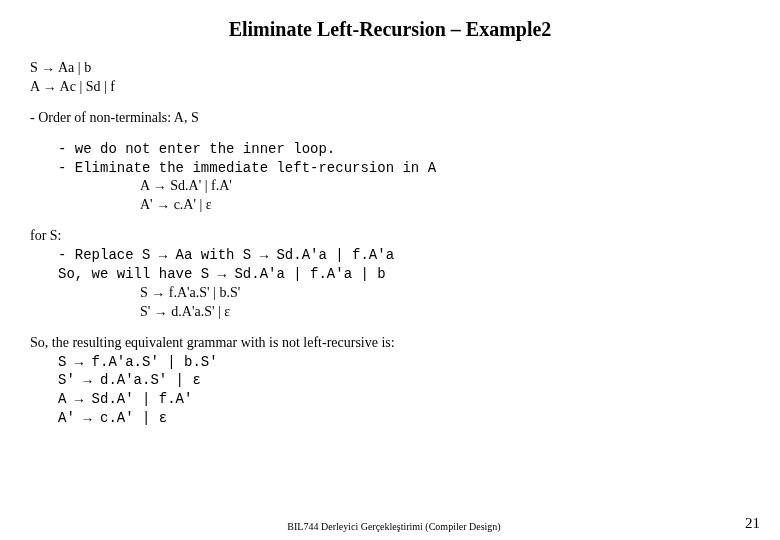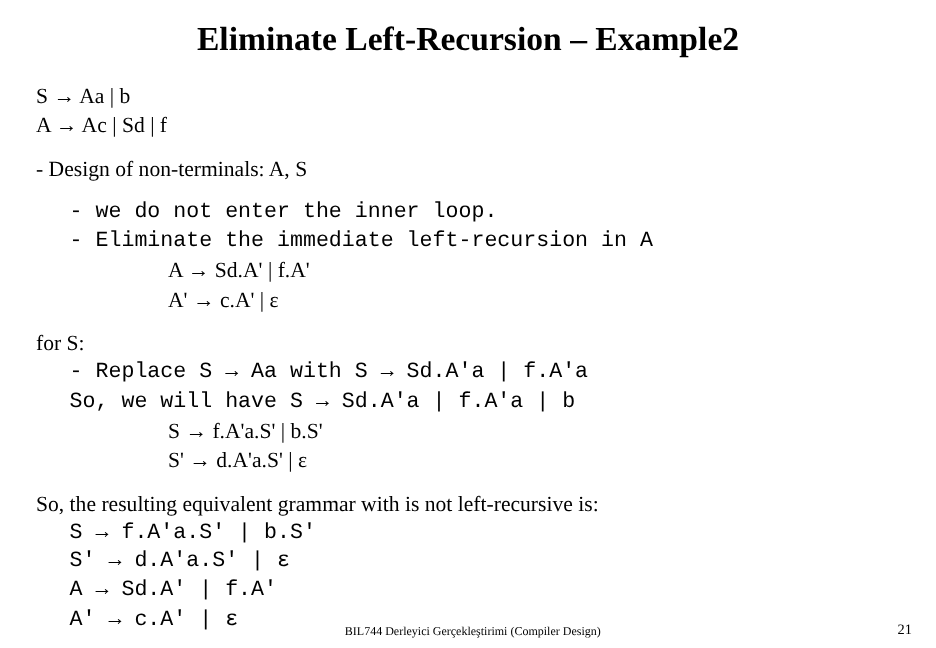--- a/index.html
+++ b/index.html
@@ -12,60 +12,60 @@
     background: #fff;
     position: relative;
     box-sizing: border-box;
   }
   .slide {
     padding: 12px 30px 0 30px;
     box-sizing: border-box;
   }
   h1 {
     text-align: center;
-    font-size: 28px;
+    font-size: 20px;
     font-weight: bold;
     margin: 6px 0 18px 0;
   }
   .block {
-    font-size: 18px;
+    font-size: 14px;
     line-height: 1.35;
     margin-bottom: 12px;
   }
   .indent1 { padding-left: 28px; font-family: Liberation Mono, monospace; }
   .indent2 { padding-left: 110px; }
   .footer {
     position: absolute;
     bottom: 8px;
     left: 4px;
     width: 780px;
     font-size: 10px;
     color: #000;
     display: flex;
     justify-content: center;
   }
   .pagenum {
     position: absolute;
     bottom: 8px;
     right: 20px;
-    font-size: 12px;
+    font-size: 15px;
   }
 </style>
 </head>
 <body>
 
 <div class="slide">
   <h1>Eliminate Left-Recursion – Example2</h1>
 
   <div class="block">
     <div>S → Aa | b</div>
     <div>A → Ac | Sd | f</div>
   </div>
 
-  <div class="block">- Design of non-terminals: A, S</div>
+  <div class="block">- Order of non-terminals: A, S</div>
 
   <div class="block">
     <div class="indent1">- we do not enter the inner loop.</div>
     <div class="indent1">- Eliminate the immediate left-recursion in A</div>
     <div class="indent2">A → Sd.A' | f.A'</div>
     <div class="indent2">A' → c.A' | ε</div>
   </div>
 
   <div class="block">
     <div>for S:</div>

